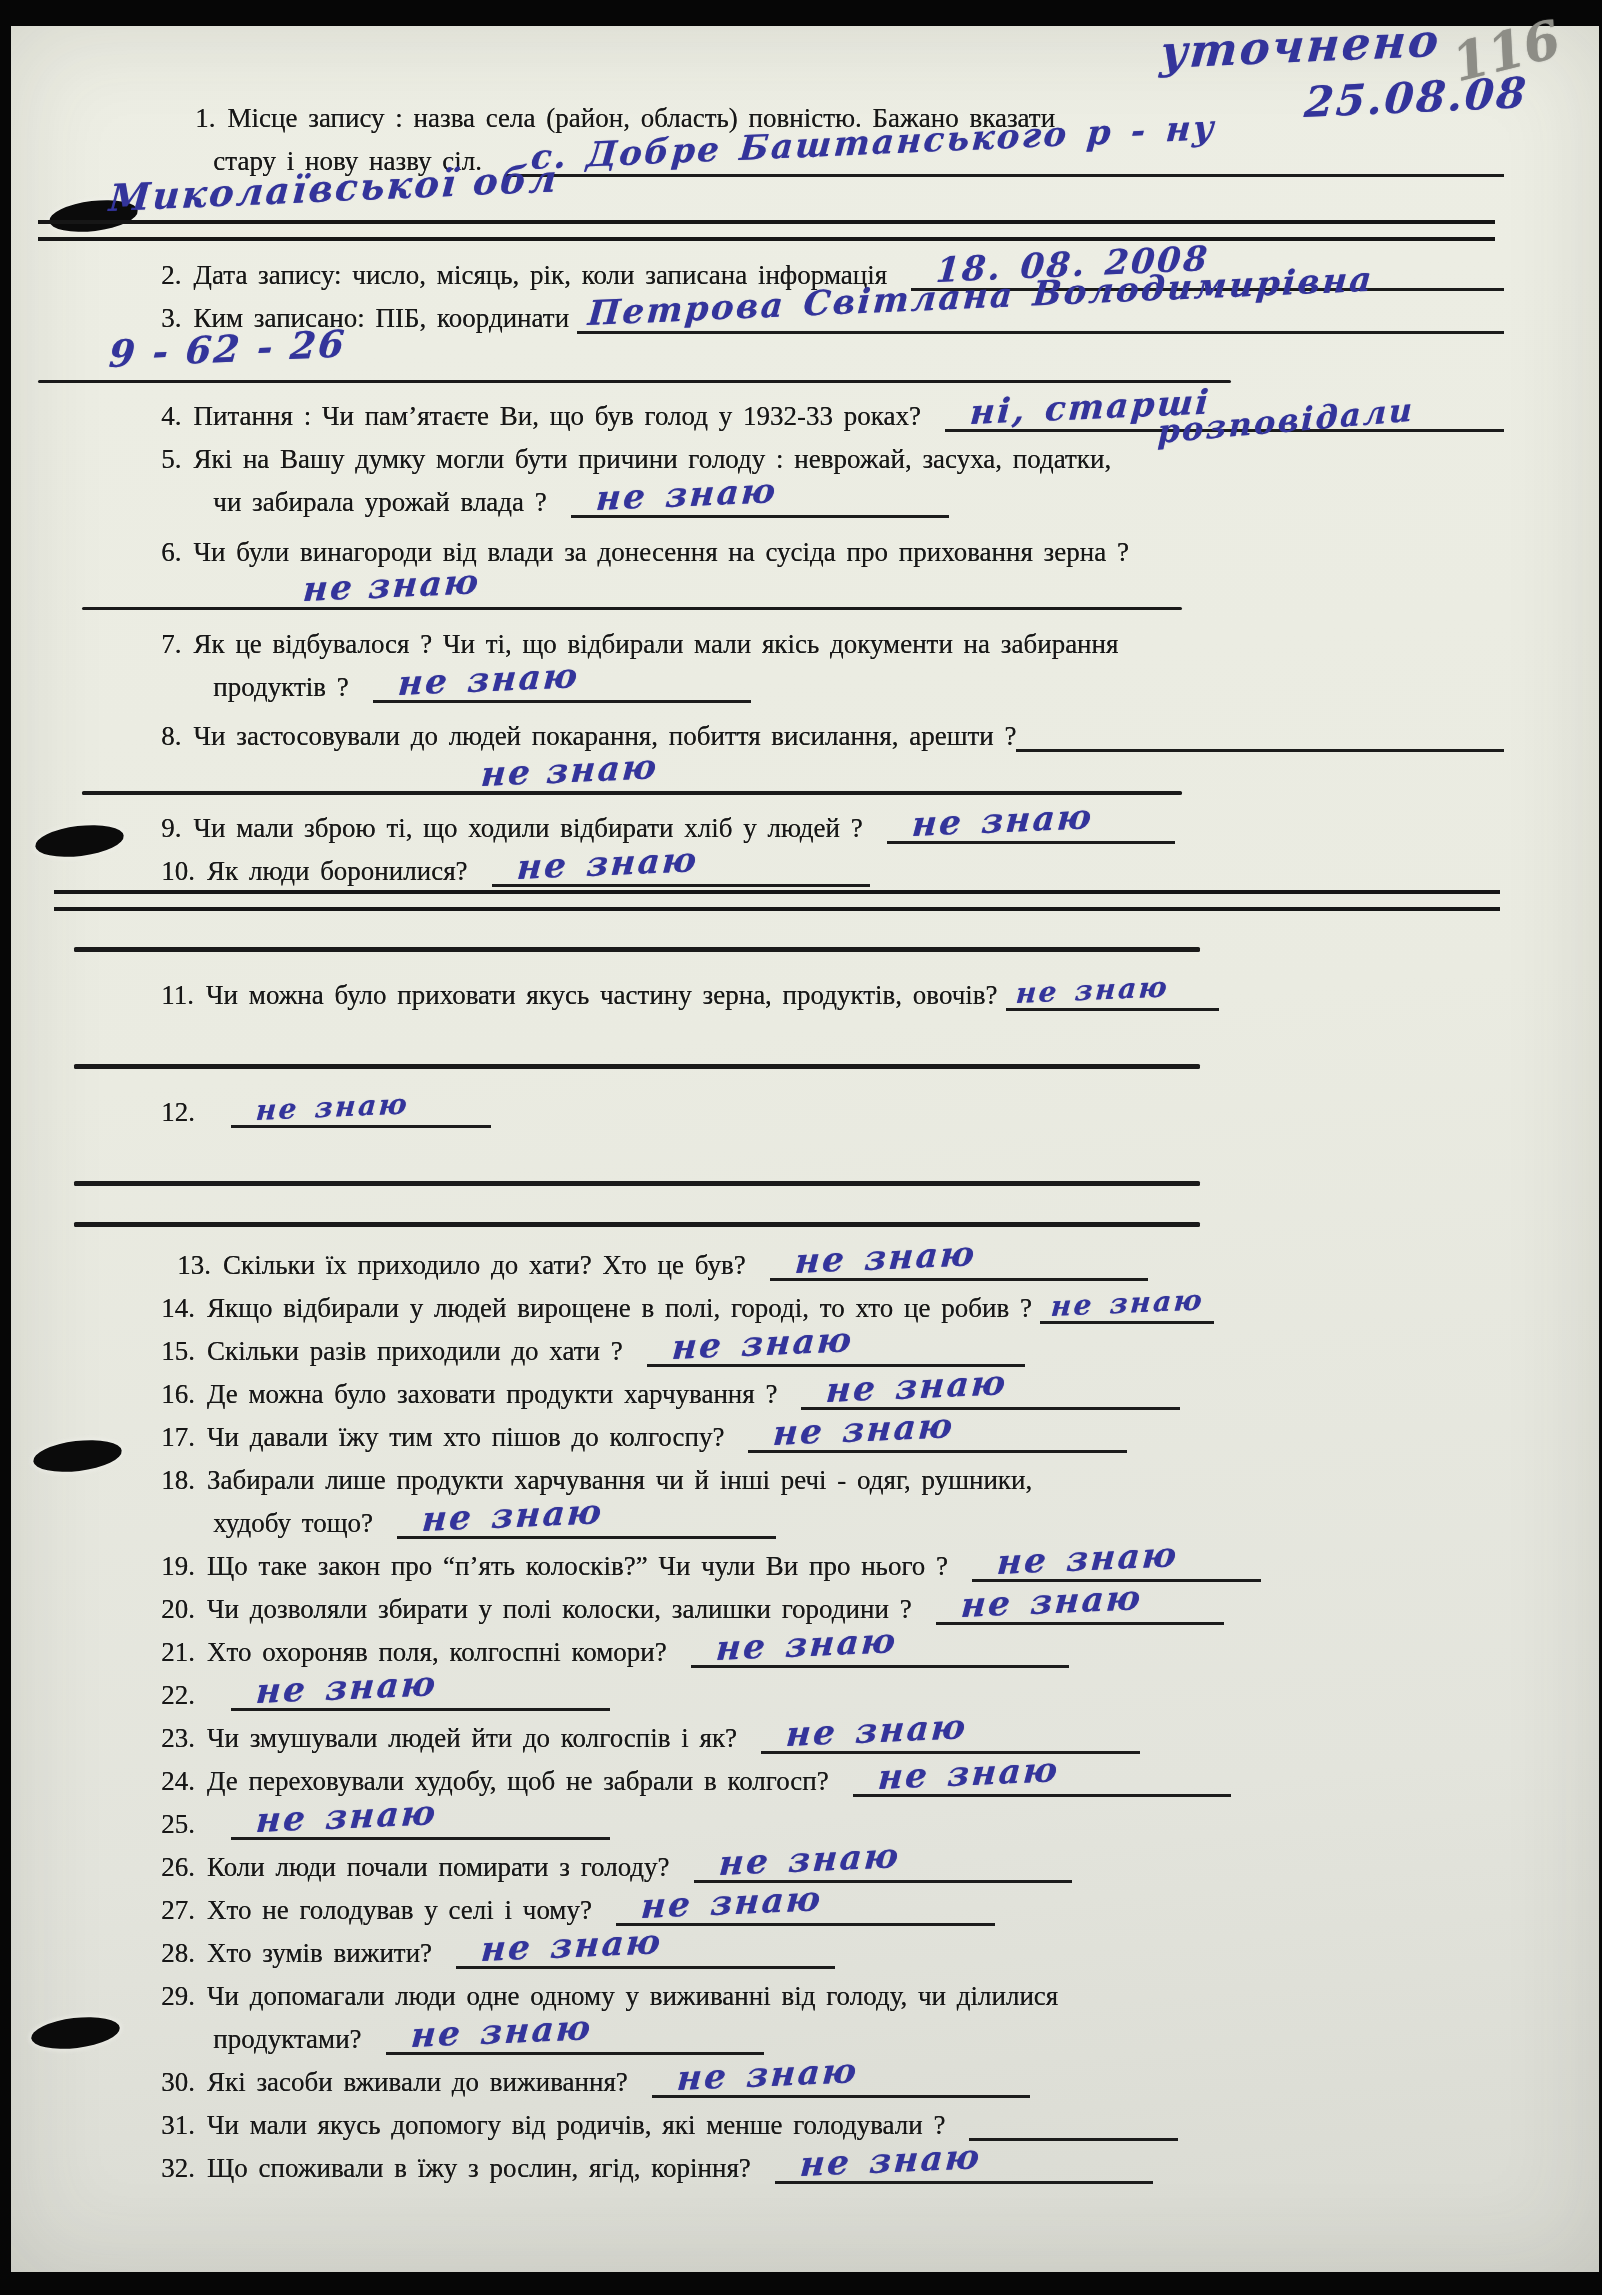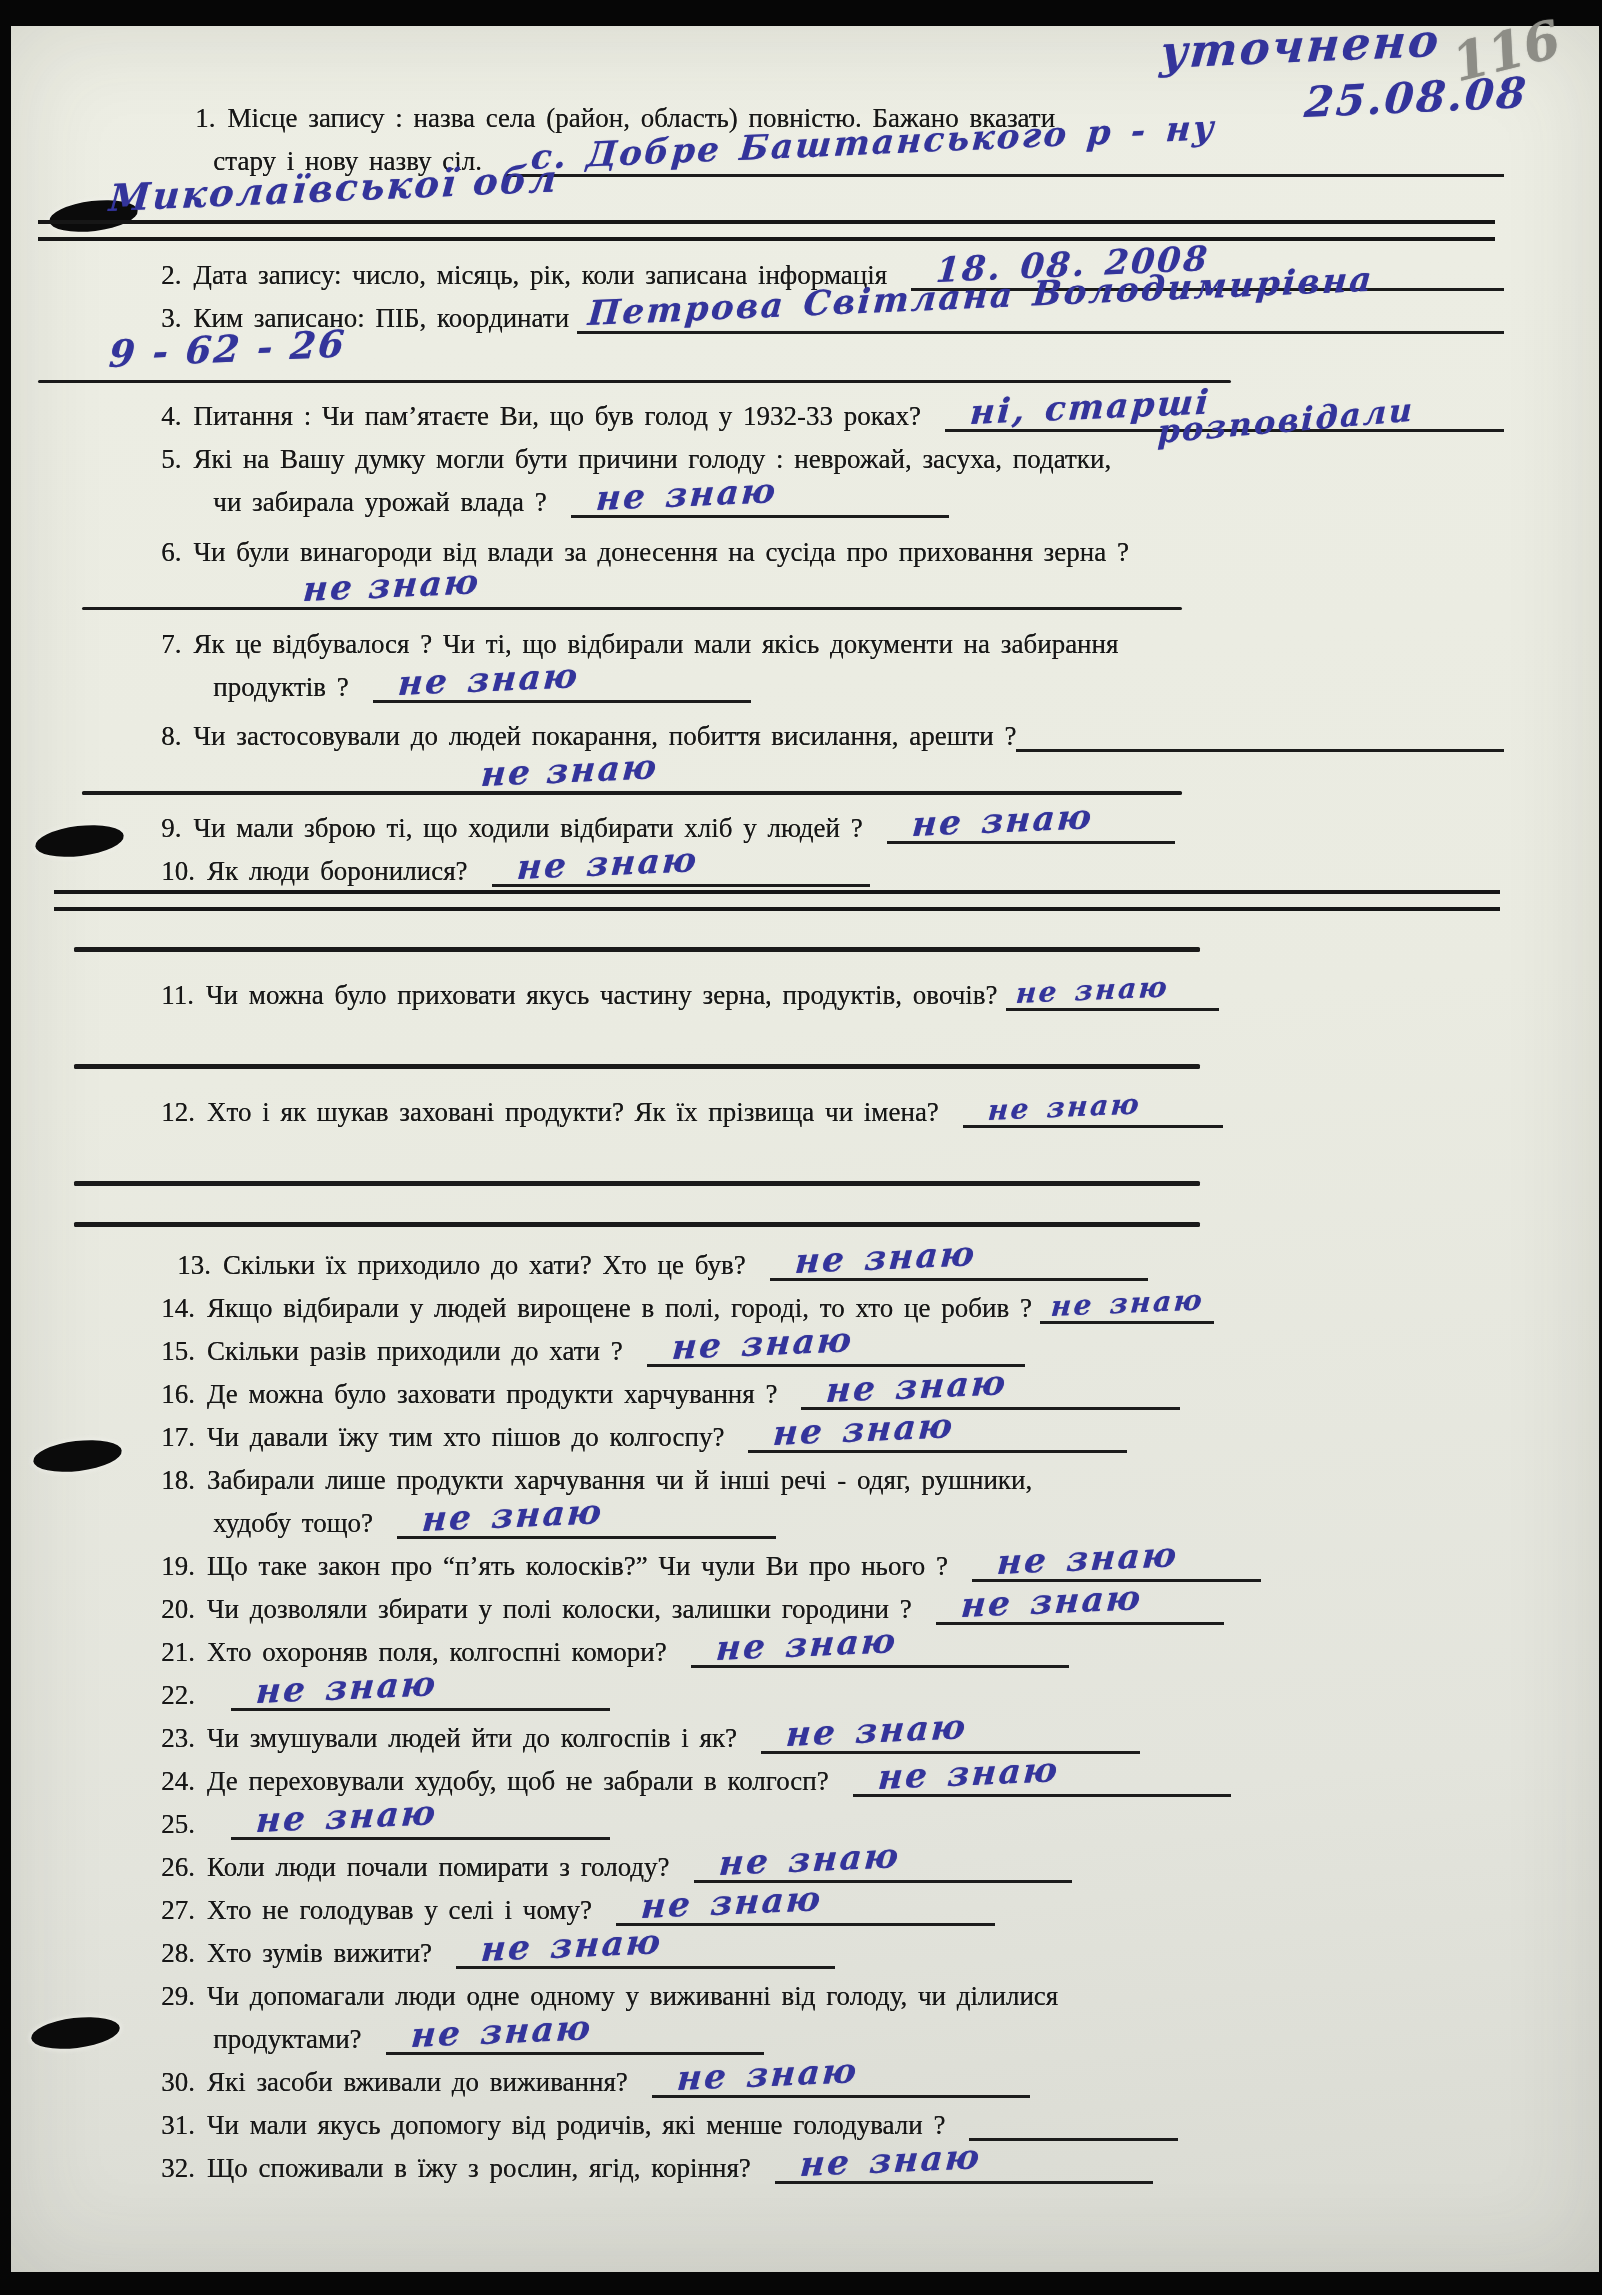--- a/index.html
+++ b/index.html
@@ -186,21 +186,20 @@
         <span class="num">11.</span>
         <span class="qt">Чи  можна  було  приховати  якусь  частину  зерна,  продуктів,  овочів?</span>
         <span class="aw small tight">
           <span class="hand">не знаю</span>
         </span>
         <div class="ext short"></div>
       </div>
       <div class="rb heavy w-sec g66"></div>
       <div class="row g20">
         <span class="num">12.</span>
-        <span class="qt">Хто  і  як  шукав  заховані  продукти?  Як  їх  прізвища  чи  імена?</span>
         <span class="aw small">
           <span class="hand">не  знаю</span>
         </span>
         <div class="ext short"></div>
       </div>
       <div class="rb heavy w-sec g66"></div>
       <div class="rb heavy w-sec g44"></div>
       <div class="row g14">
         <span class="num">13.</span>
         <span class="qt">Скільки  їх  приходило  до  хати?  Хто  це  був?</span>

